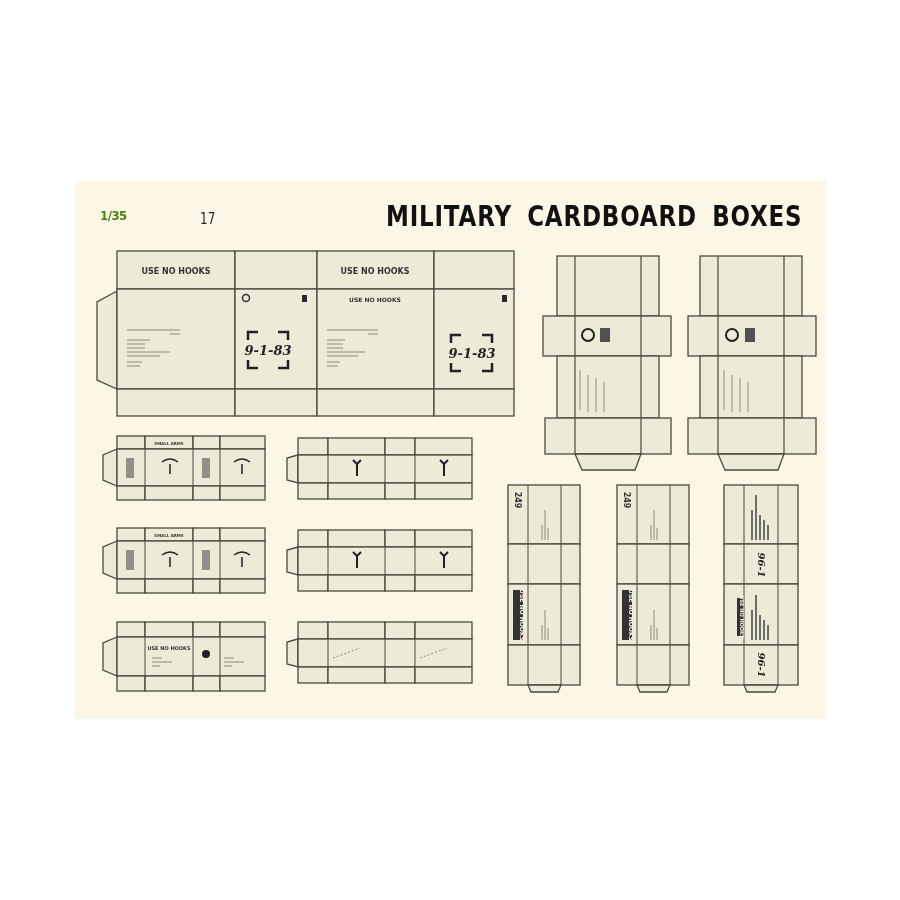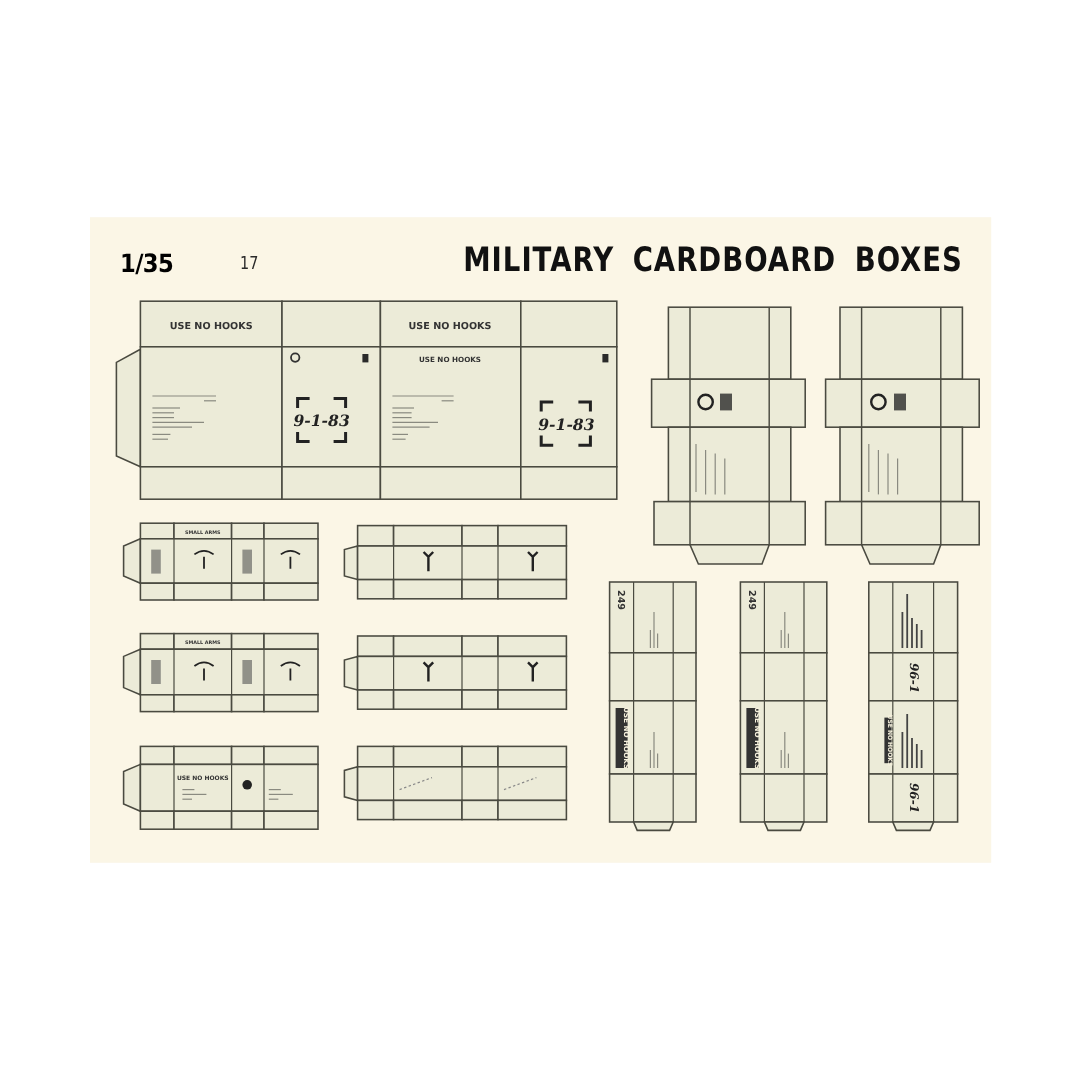--- a/index.html
+++ b/index.html
@@ -1,20 +1,20 @@
 <!DOCTYPE html>
 <html><head>
 <meta charset="utf-8">
 <style>
   html, body { margin:0; padding:0; }
   body { width:900px; height:900px; background:#ffffff; position:relative; overflow:hidden;
          font-family:"Liberation Sans", sans-serif; }
   .sheet { position:absolute; left:75px; top:181px; width:751px; height:538px; background:#fbf6e6; }
   .scale { position:absolute; left:100px; top:208px; font-family:"DejaVu Sans Condensed","DejaVu Sans", sans-serif;
-           font-weight:bold; font-size:21px; color:#000000; letter-spacing:-0.5px; }
+           font-weight:bold; font-size:13px; color:#4d7c0f; letter-spacing:-0.5px; }
   .pageno { position:absolute; left:200px; top:210px; font-family:"DejaVu Sans", sans-serif; font-size:15px;
             color:#2a2a2a; transform:scaleX(0.8); transform-origin:left; }
   .title { position:absolute; left:386px; top:200px; font-family:"DejaVu Sans", sans-serif; font-weight:bold;
            font-size:28px; color:#111; letter-spacing:1px; transform:scaleX(0.82); transform-origin:left;
            white-space:nowrap; word-spacing:8px; }
   svg.art { position:absolute; left:0; top:0; }
   .lbl { font-family:"DejaVu Sans", sans-serif; font-weight:bold; fill:#333; }
   .stamp { font-family:"DejaVu Serif", serif; font-style:italic; font-weight:bold; fill:#222; }
 </style>
 </head>

